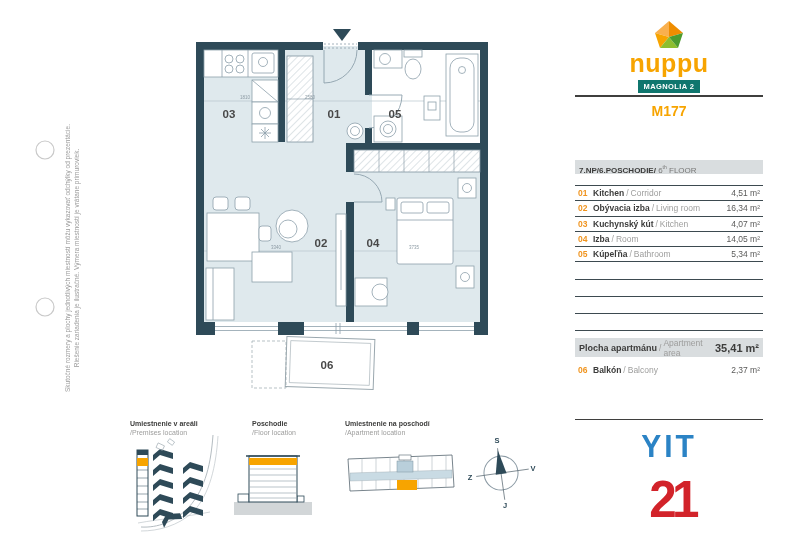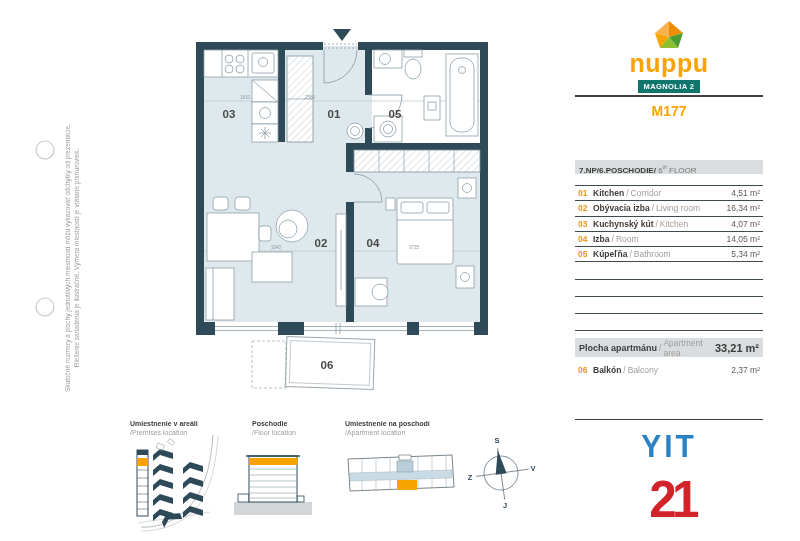--- a/index.html
+++ b/index.html
@@ -386,21 +386,21 @@
     <div class="erow"></div>
     <div class="erow"></div>
     <div class="erow"></div>
     <div class="erow"></div>
   </div>
 
   <div id="summary-band" class="abs band">
     <span class="sk">Plocha apartmánu</span>
     <span class="sep">/</span>
     <span class="en">Apartment area</span>
-    <span class="val">33,21 m²</span>
+    <span class="val">35,41 m²</span>
   </div>
 
   <div id="balcony-row" class="abs">
     <div class="row">
       <span class="num">06</span>
       <span class="nm"><b>Balkón</b><span class="sep">/</span><span class="en">Balcony</span></span>
       <span class="area">2,37 m²</span>
     </div>
   </div>
 

